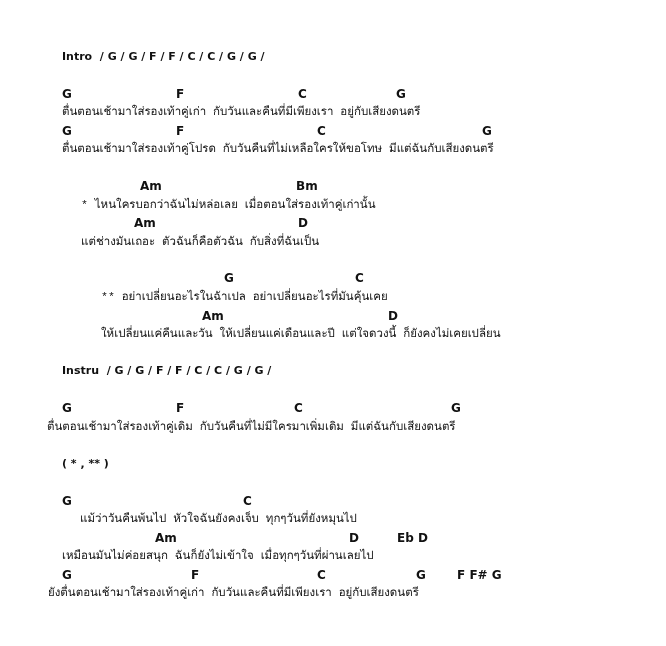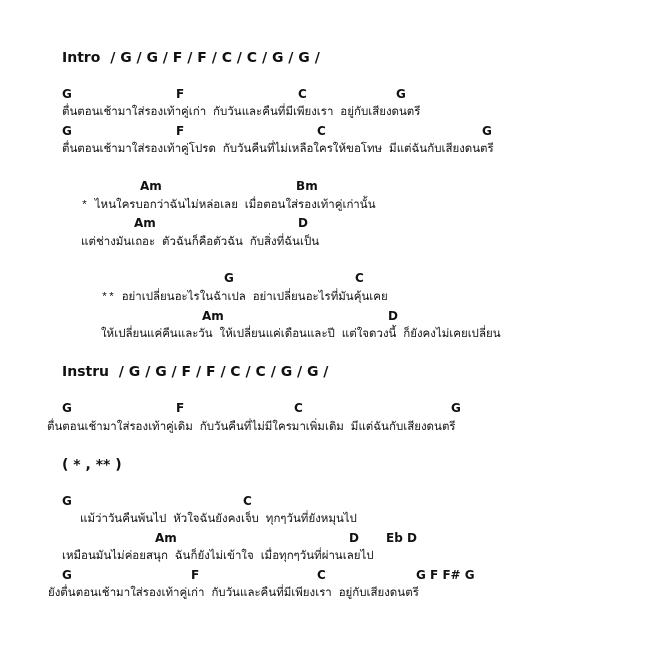--- a/index.html
+++ b/index.html
@@ -1,20 +1,20 @@
 <!DOCTYPE html>
 <html><head>
   <meta charset="utf-8">
   <style>
     html, body { margin: 0; padding: 0; background: #ffffff; }
     body { width: 666px; height: 646px; position: relative; overflow: hidden;
       font-family: "DejaVu Sans", "Liberation Sans", sans-serif; color: #111111; }
     .ln { position: absolute; white-space: pre; font-size: 12px; line-height: 16px; }
     .lyric { font-family: Liberation Mono, monospace; font-size: 11.5px; }
-    .hdr { font-weight: bold; font-size: 14px; }
+    .hdr { font-weight: bold; font-size: 11px; }
     .c { position: absolute; font-weight: bold; font-size: 12px; line-height: 16px; white-space: pre; }
   </style>
 </head>
 <body>
 
 <div>
   <div class="ln hdr" style="left:62px;top:49px">Intro  / G / G / F / F / C / C / G / G /</div>
 
   <div class="chord-row"></div>
   <div class="ln lyric" style="left:62px;top:104px">ตื่นตอนเช้ามาใส่รองเท้าคู่เก่า กับวันและคืนที่มีเพียงเรา อยู่กับเสียงดนตรี</div>
@@ -63,18 +63,18 @@
 <span class="c" style="left: 202px; top: 308px;">Am</span>
 <span class="c" style="left: 388px; top: 308px;">D</span>
 <span class="c" style="left: 62px; top: 400px;">G</span>
 <span class="c" style="left: 176px; top: 400px;">F</span>
 <span class="c" style="left: 294px; top: 400px;">C</span>
 <span class="c" style="left: 451px; top: 400px;">G</span>
 <span class="c" style="left: 62px; top: 493px;">G</span>
 <span class="c" style="left: 243px; top: 493px;">C</span>
 <span class="c" style="left: 155px; top: 530px;">Am</span>
 <span class="c" style="left: 349px; top: 530px;">D</span>
-<span class="c" style="left: 386px; top: 530px;">Eb D</span>
+<span class="c" style="left: 397px; top: 530px;">Eb D</span>
 <span class="c" style="left: 62px; top: 567px;">G</span>
 <span class="c" style="left: 191px; top: 567px;">F</span>
 <span class="c" style="left: 317px; top: 567px;">C</span>
 <span class="c" style="left: 416px; top: 567px;">G</span>
-<span class="c" style="left: 430px; top: 567px;">F F# G</span>
+<span class="c" style="left: 457px; top: 567px;">F F# G</span>
 
 </body></html>

